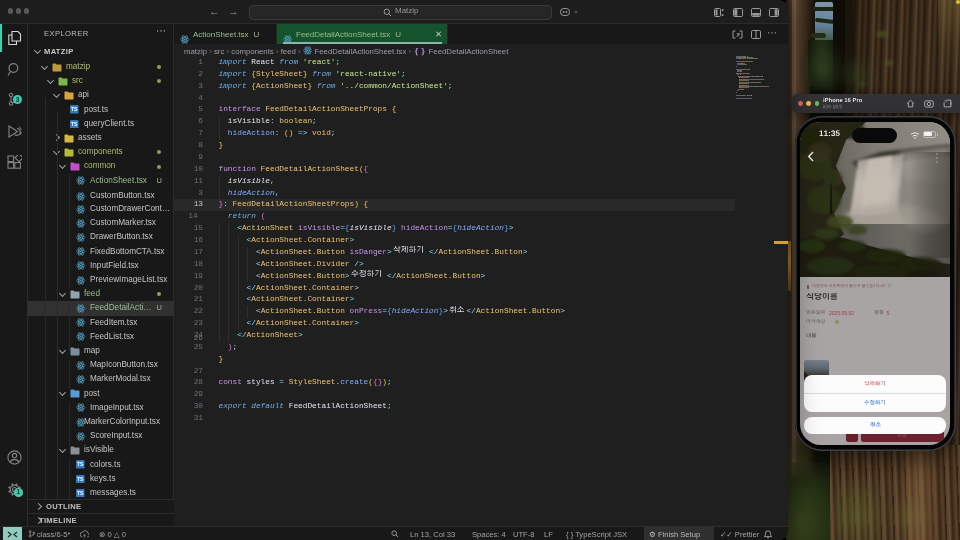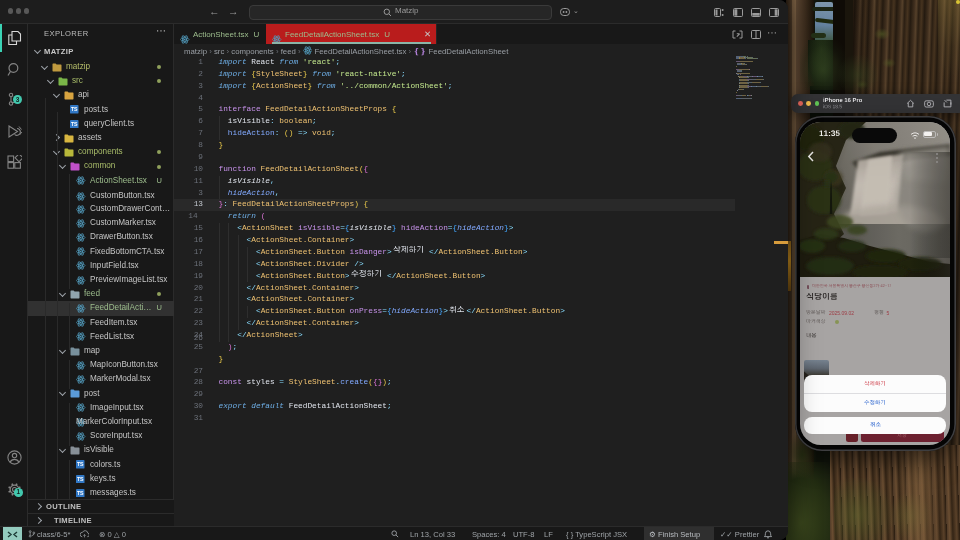--- a/index.html
+++ b/index.html
@@ -531,21 +531,21 @@
     </div>
     <div class="trow" style="top:415.0px;">
       <div class="abs" style="left:48px;top:2.5px;"><svg width="9.5" height="9" viewBox="0 0 20 18">
           <g stroke="#519aba" stroke-width="1.6" fill="none">
             <ellipse cx="10" cy="9" rx="9" ry="3.6"></ellipse>
             <ellipse cx="10" cy="9" rx="9" ry="3.6" transform="rotate(60 10 9)"></ellipse>
             <ellipse cx="10" cy="9" rx="9" ry="3.6" transform="rotate(120 10 9)"></ellipse>
           </g>
           <circle cx="10" cy="9" r="1.8" fill="#519aba"></circle>
         </svg></div>
-      <div class="lbl" style="left:48px;color:#c5c5c5;">MarkerColorInput.tsx</div>
+      <div class="lbl" style="left:56px;color:#c5c5c5;">MarkerColorInput.tsx</div>
     </div>
     <div class="trow" style="top:429.2px;">
       <div class="abs" style="left:48px;top:2.5px;"><svg width="9.5" height="9" viewBox="0 0 20 18">
           <g stroke="#519aba" stroke-width="1.6" fill="none">
             <ellipse cx="10" cy="9" rx="9" ry="3.6"></ellipse>
             <ellipse cx="10" cy="9" rx="9" ry="3.6" transform="rotate(60 10 9)"></ellipse>
             <ellipse cx="10" cy="9" rx="9" ry="3.6" transform="rotate(120 10 9)"></ellipse>
           </g>
           <circle cx="10" cy="9" r="1.8" fill="#519aba"></circle>
         </svg></div>
@@ -585,35 +585,35 @@
     <div class="abs" style="left:69px;top:303px;width:1px;height:47px;background:#2a2a2a;"></div>
     <div class="abs" style="left:69px;top:360px;width:1px;height:29px;background:#2a2a2a;"></div>
     <div class="abs" style="left:69px;top:403px;width:1px;height:43px;background:#2a2a2a;"></div>
     <div class="abs" style="left:69px;top:460px;width:1px;height:43px;background:#2a2a2a;"></div>
     <div class="abs" style="left:28px;top:498.5px;width:146px;height:14px;border-top:1px solid #2b2b2b;background:#181818;">
       <div class="chev closed" style="left:8px;top:4px;"></div>
       <div class="abs" style="left:18px;top:2.5px;font-size:7.6px;font-weight:bold;color:#c0c0c0;letter-spacing:.3px;">OUTLINE</div>
     </div>
     <div class="abs" style="left:28px;top:512.5px;width:146px;height:14px;border-top:1px solid #2b2b2b;background:#181818;">
       <div class="chev closed" style="left:8px;top:4px;"></div>
-      <div class="abs" style="left:26px;top:2.5px;font-size:7.6px;font-weight:bold;color:#c0c0c0;letter-spacing:.3px;">TIMELINE</div>
+      <div class="abs" style="left:11px;top:2.5px;font-size:7.6px;font-weight:bold;color:#c0c0c0;letter-spacing:.3px;">TIMELINE</div>
     </div>
     <div class="abs" style="left:174px;top:24px;width:614px;height:20px;background:#181818;">
       <div class="abs" style="left:0px;top:0;width:103px;height:20px;background:#181818;border-right:1px solid #252525;">
         <div class="abs" style="left:6px;top:5.5px;"><svg width="9.5" height="9" viewBox="0 0 20 18">
             <g stroke="#519aba" stroke-width="1.6" fill="none">
               <ellipse cx="10" cy="9" rx="9" ry="3.6"></ellipse>
               <ellipse cx="10" cy="9" rx="9" ry="3.6" transform="rotate(60 10 9)"></ellipse>
               <ellipse cx="10" cy="9" rx="9" ry="3.6" transform="rotate(120 10 9)"></ellipse>
             </g>
             <circle cx="10" cy="9" r="1.8" fill="#519aba"></circle>
           </svg></div>
         <div class="abs" style="left:19px;top:5.5px;font-size:8px;color:#9dbd8d;white-space:nowrap;">ActionSheet.tsx<span style="margin-left:5px;">U</span></div>
       </div>
-      <div class="abs" style="left:92px;top:0;width:171px;height:20px;background:#b91c1c;border-right:1px solid #252525;text-align:center;">
+      <div class="abs" style="left:103px;top:0;width:171px;height:20px;background:#14532d;border-right:1px solid #252525;text-align:center;">
         <div class="abs" style="left:6px;top:5.5px;"><svg width="9.5" height="9" viewBox="0 0 20 18">
             <g stroke="#519aba" stroke-width="1.6" fill="none">
               <ellipse cx="10" cy="9" rx="9" ry="3.6"></ellipse>
               <ellipse cx="10" cy="9" rx="9" ry="3.6" transform="rotate(60 10 9)"></ellipse>
               <ellipse cx="10" cy="9" rx="9" ry="3.6" transform="rotate(120 10 9)"></ellipse>
             </g>
             <circle cx="10" cy="9" r="1.8" fill="#519aba"></circle>
           </svg></div>
         <div class="abs" style="left:19px;top:5.5px;font-size:8px;color:#9dbd8d;white-space:nowrap;">FeedDetailActionSheet.tsx<span style="margin-left:5px;">U</span></div>
         <div class="abs" style="right:5px;top:4.5px;font-size:8.5px;color:#c8c8c8;">✕</div>

